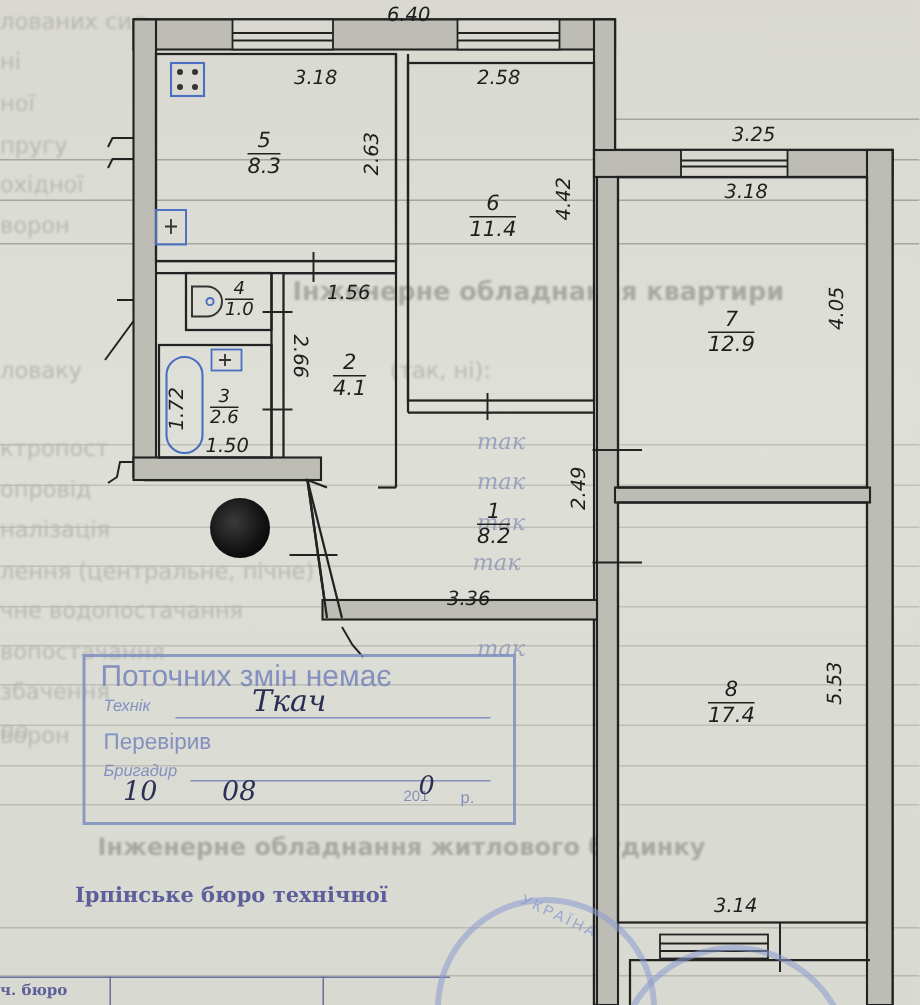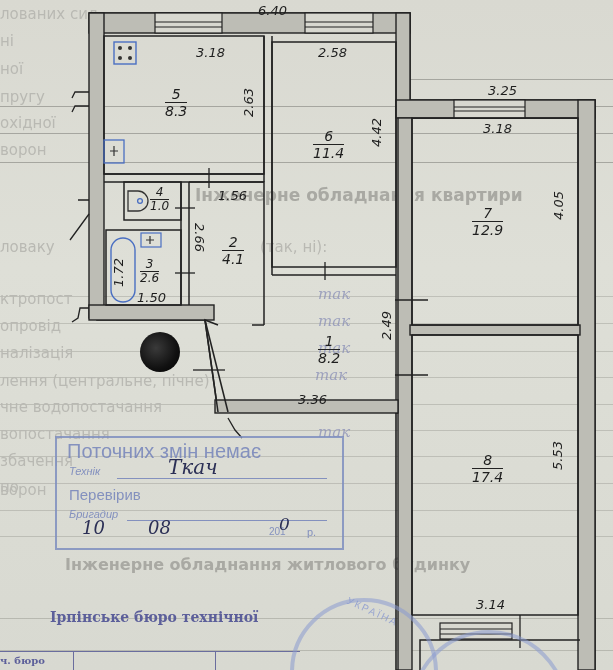--- a/index.html
+++ b/index.html
@@ -241,21 +241,21 @@
   <div class="ln" style="left:70px;top:82px;width:200px;border-bottom:1px solid #7584bb;height:0"></div>
   <div class="ln" style="left:212px;top:88px;font-size:10px">201</div>
   <div class="ln" style="left:250px;top:88px;font-size:11px">р.</div>
 </div>
 <div class="hand" style="left:168px;top:455px;font-size:20px">Ткач</div>
 <div class="hand" style="left:82px;top:517px;font-size:18px">10</div>
 <div class="hand" style="left:148px;top:517px;font-size:18px">08</div>
 <div class="hand" style="left:279px;top:514px;font-size:17px">0</div>
 
 <div class="bureau">
-  <div class="t" style="left:50px;top:24px">Ірпінське бюро технічної</div>
+  <div class="t" style="left:50px;top:4px">Ірпінське бюро технічної</div>
   <div style="position:absolute;left:0;top:66px;width:300px;border-top:1px solid #6a6d9e"></div>
   <div style="position:absolute;left:73px;top:66px;height:20px;border-left:1px solid #6a6d9e"></div>
   <div style="position:absolute;left:215px;top:66px;height:20px;border-left:1px solid #6a6d9e"></div>
   <div class="t" style="left:0;top:70px;font-size:10px;font-weight:bold">ч. бюро</div>
 </div>
 <div class="seal" style="left:290px;top:598px;width:140px;height:140px"></div>
 <div class="seal" style="left:410px;top:630px;width:150px;height:150px"></div>
 <div style="position:absolute;left:345px;top:606px;color:#8a9ad0;font-size:10px;letter-spacing:2px;transform:rotate(25deg);opacity:.8">УКРАЇНА</div>
 
 </body></html>

